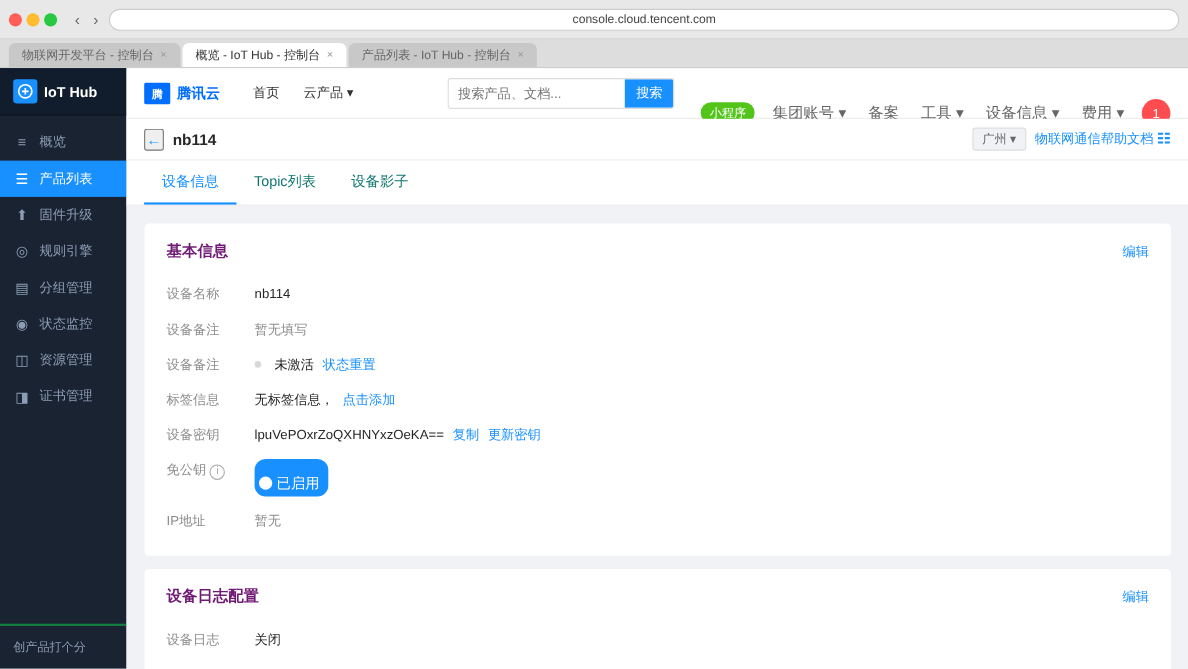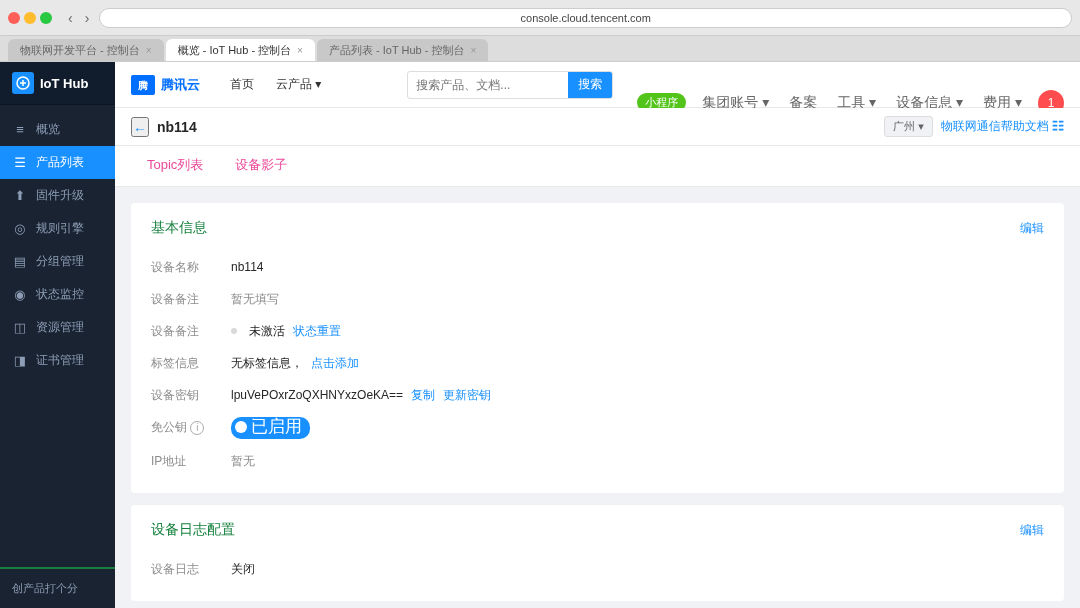--- a/index.html
+++ b/index.html
@@ -55,39 +55,39 @@
 
     
     .breadcrumb-bar { background: white; padding: 8px 16px; border-bottom: 1px solid #e8e8e8; display: flex; align-items: center; gap: 8px; font-size: 13px; }
     .back-btn { color: #1890ff; cursor: pointer; font-size: 14px; }
     .page-title-text { font-size: 14px; font-weight: 600; color: #262626; }
     .breadcrumb-right { margin-left: auto; display: flex; align-items: center; gap: 8px; font-size: 12px; color: #666; }
     .location-tag { background: #f0f2f5; border: 1px solid #ddd; border-radius: 3px; padding: 2px 8px; font-size: 11px; }
 
     
     .tabs-bar { background: white; padding: 0 16px; border-bottom: 1px solid #e8e8e8; display: flex; gap: 0; }
-    .tab-item { padding: 10px 16px; font-size: 13px; cursor: pointer; color: #ec4899; border-bottom: 2px solid transparent; }
+    .tab-item { padding: 10px 16px; font-size: 13px; cursor: pointer; color: #0f766e; border-bottom: 2px solid transparent; }
     .tab-item.active { color: #1890ff; border-bottom-color: #1890ff; }
 
     
     .content-scroll { flex: 1; overflow-y: auto; padding: 16px; display: flex; flex-direction: column; gap: 12px; }
 
     
     .card { background: white; border-radius: 4px; padding: 16px 20px; }
     .card-header { display: flex; justify-content: space-between; align-items: center; margin-bottom: 14px; }
-    .card-title { font-size: 14px; font-weight: 400; color: #15803d; }
+    .card-title { font-size: 14px; font-weight: 700; color: #701a75; }
     .edit-link { color: #1890ff; font-size: 12px; cursor: pointer; }
 
     
     .form-row { display: flex; align-items: flex-start; padding: 6px 0; font-size: 12px; }
     .form-label { width: 80px; color: #8c8c8c; flex-shrink: 0; line-height: 20px; }
     .form-value { color: #262626; line-height: 20px; display: flex; align-items: center; gap: 8px; flex-wrap: wrap; }
     .form-value a { color: #1890ff; cursor: pointer; }
     .status-dot { width: 6px; height: 6px; border-radius: 50%; background: #d9d9d9; display: inline-block; margin-right: 4px; }
-    .toggle-on { background: #1890ff; border-radius: 10px; padding: 0 8px 2px 4px; color: white; font-size: 17px; display: inline-flex; align-items: center; gap: 4px; justify-content: center; }
+    .toggle-on { background: #1890ff; border-radius: 10px; padding: 12px 8px 2px 4px; color: white; font-size: 13px; display: inline-flex; align-items: center; gap: 4px; justify-content: center; }
     .toggle-dot { width: 12px; height: 12px; background: white; border-radius: 50%; }
 
     
     .content-scroll::-webkit-scrollbar { width: 4px; }
     .content-scroll::-webkit-scrollbar-thumb { background: #ccc; border-radius: 2px; }
 
     
     .info-icon { display: inline-flex; align-items: center; justify-content: center; width: 14px; height: 14px; border-radius: 50%; border: 1px solid #aaa; color: #aaa; font-size: 10px; cursor: pointer; }
 
     .hint-text { color: #8c8c8c; font-size: 12px; }
@@ -206,20 +206,21 @@
     <div class="breadcrumb-bar">
       <button class="back-btn">←</button>
       <span class="page-title-text">nb114</span>
       <div class="breadcrumb-right">
         <span class="location-tag">广州 ▾</span>
         <a style="color:#1890ff;font-size:12px;cursor:pointer;">物联网通信帮助文档 ☷</a>
       </div>
     </div>
 
     <div class="tabs-bar">
+      <div class="tab-item active">设备信息</div>
       <div class="tab-item">Topic列表</div>
       <div class="tab-item">设备影子</div>
     </div>
 
     <div class="content-scroll">
 
       <div class="card">
         <div class="card-header">
           <span class="card-title">基本信息</span>
           <a class="edit-link">编辑</a>

